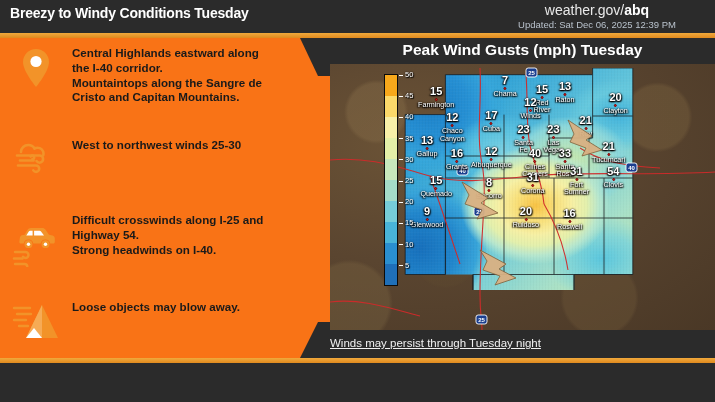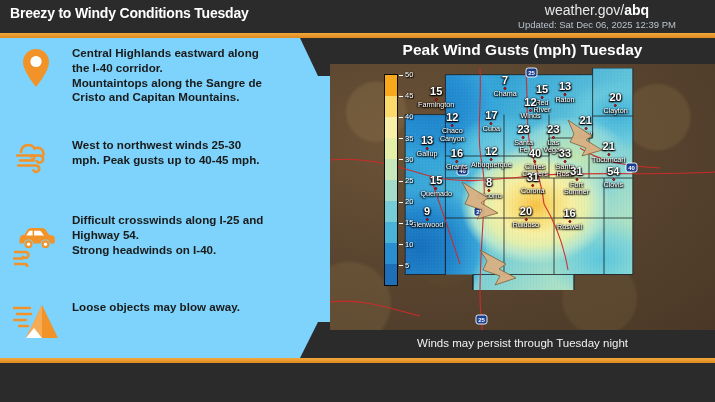--- a/index.html
+++ b/index.html
@@ -16,40 +16,40 @@
   .hr-url { font-size:14px; color:#e9e9e9; font-weight:normal; }
   .hr-url b { font-weight:bold; color:#ffffff; }
   .hr-upd { font-size:9.5px; color:#b9c2cc; margin-top:1px; }
 
   .header-rule { position:absolute; left:0; top:33px; width:452px; height:5px;
                  background:linear-gradient(to bottom,#f0a93c,#e08a1e); }
   .header-rule2 { position:absolute; left:452px; top:33px; width:263px; height:5px;
                  background:linear-gradient(to bottom,#f0a93c,#e08a1e); }
 
   
-  .left-panel { position:absolute; left:0; top:38px; width:330px; height:320px; background:#7dd3fc;padding-left:11px; }
+  .left-panel { position:absolute; left:0; top:38px; width:330px; height:320px; background:#f97316;padding-left:11px; }
   .bullet { position:absolute; left:0; width:330px; display:flex; align-items:flex-start; }
   .bullet .ico { width:72px; flex:0 0 72px; display:flex; justify-content:center; padding-top:2px; }
   .bullet .txt { flex:1; font-size:11.6px; font-weight:bold; color:#1a1a1a; line-height:1.28;
                  padding-right:22px; }
   .bullet .txt div { white-space:nowrap; }
 
   
   .wedge-top { position:absolute; left:300px; top:38px; width:40px; height:38px;
                background:#2b2b2b; clip-path:polygon(0 0,100% 0,100% 100%,45% 100%); }
   .wedge-bot { position:absolute; left:300px; top:322px; width:40px; height:36px;
                background:#2b2b2b; clip-path:polygon(45% 0,100% 0,100% 100%,0 100%); }
 
   
   .map-panel { position:absolute; left:330px; top:38px; width:385px; height:320px; background:#2b2b2b; }
   .map-title { position:absolute; left:0; top:3px; width:385px; text-align:center;
                font-size:15.5px; font-weight:bold; color:#ffffff; }
   .map-footer { position:absolute; left:0; bottom:0; width:385px; height:28px; background:#2b2b2b; }
-  .map-footer span { position:absolute; left:0; top:7px; width:385px; text-align:center;
-                     font-size:11.5px; color:#f1f1f1; }
+  .map-footer span { position:absolute; left:0; top:7px; width:385px; 
+                     font-size:11.5px; color:#f1f1f1;text-decoration:underline; }
 
   
   .map-canvas { position:absolute; left:0; top:26px; width:385px; height:266px; overflow:hidden;
     background:
       radial-gradient(ellipse at 20% 30%, #6b5336 0%, #5a4530 45%, #4a3826 100%),
       #5a4530;
   }
   .terrain-mottle { position:absolute; inset:0;
     background-image:
       radial-gradient(circle at 12% 18%, rgba(130,105,70,.55) 0 7%, transparent 8%),
@@ -165,21 +165,20 @@
             <path d="M7 12c0-4 3.3-7 7.3-7 2.7 0 5 1.4 6.2 3.5 0.9-0.5 2-0.8 3-0.8 3.3 0 6 2.6 6 5.9 0 0.6-0.1 1.2-0.3 1.8"></path>
             <path d="M3 15.5h22.5c2 0 3.6 1.6 3.6 3.6s-1.6 3.6-3.6 3.6c-1.2 0-2.3-0.6-3-1.6"></path>
             <path d="M6 20.5h13.5"></path>
             <path d="M4 25.5h18c1.8 0 3.2 1.5 3.2 3.2s-1.4 3.2-3.2 3.2c-1.1 0-2.1-0.6-2.7-1.5"></path>
             <path d="M16.5 16.5c0.8-1.2 2.6-1.3 3.4-0.1 0.8 1.2-0.1 2.8-1.6 2.8"></path>
           </g>
         </svg>
       </div>
       <div class="txt">
         <div>West to northwest winds 25-30</div>
-        <div>mph. Peak gusts up to 40-45 mph.</div>
       </div>
     </div>
 
     <div class="bullet" style="top:175px">
       <div class="ico">
         <svg width="50" height="52" viewBox="0 0 50 52">
           <g fill="#f29329">
             <path d="M9 22c0.6-1.2 1.6-2 2.8-2h1.6l3.2-5.2c0.7-1.1 1.9-1.8 3.2-1.8h11.6c1.2 0 2.3 0.6 3 1.5l3.6 5.2 3.6 0.9c1.3 0.3 2.2 1.5 2.2 2.9v3.4c0 0.8-0.7 1.5-1.5 1.5h-3.1a4.9 4.9 0 0 0-9.6 0H22.3a4.9 4.9 0 0 0-9.6 0H9.8c-0.8 0-1.5-0.7-1.5-1.5z"></path>
             <path d="M19.2 15.8h-0.1c-0.5 0-1 0.3-1.3 0.7l-2.5 4h6.3v-4.7zm3.9 0v4.7h9.9l-3-4c-0.3-0.4-0.8-0.7-1.3-0.7z" fill="#ffffff"></path>
             <circle cx="17.5" cy="29.2" r="3.9"></circle>

